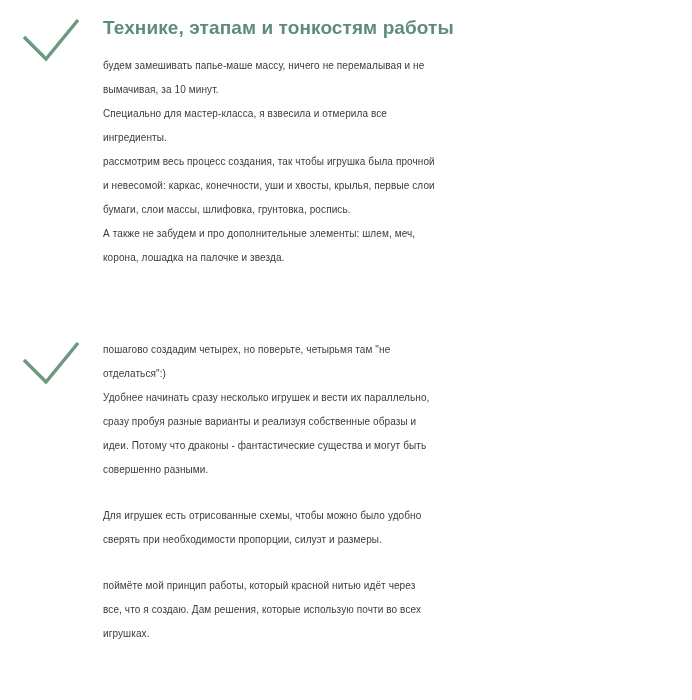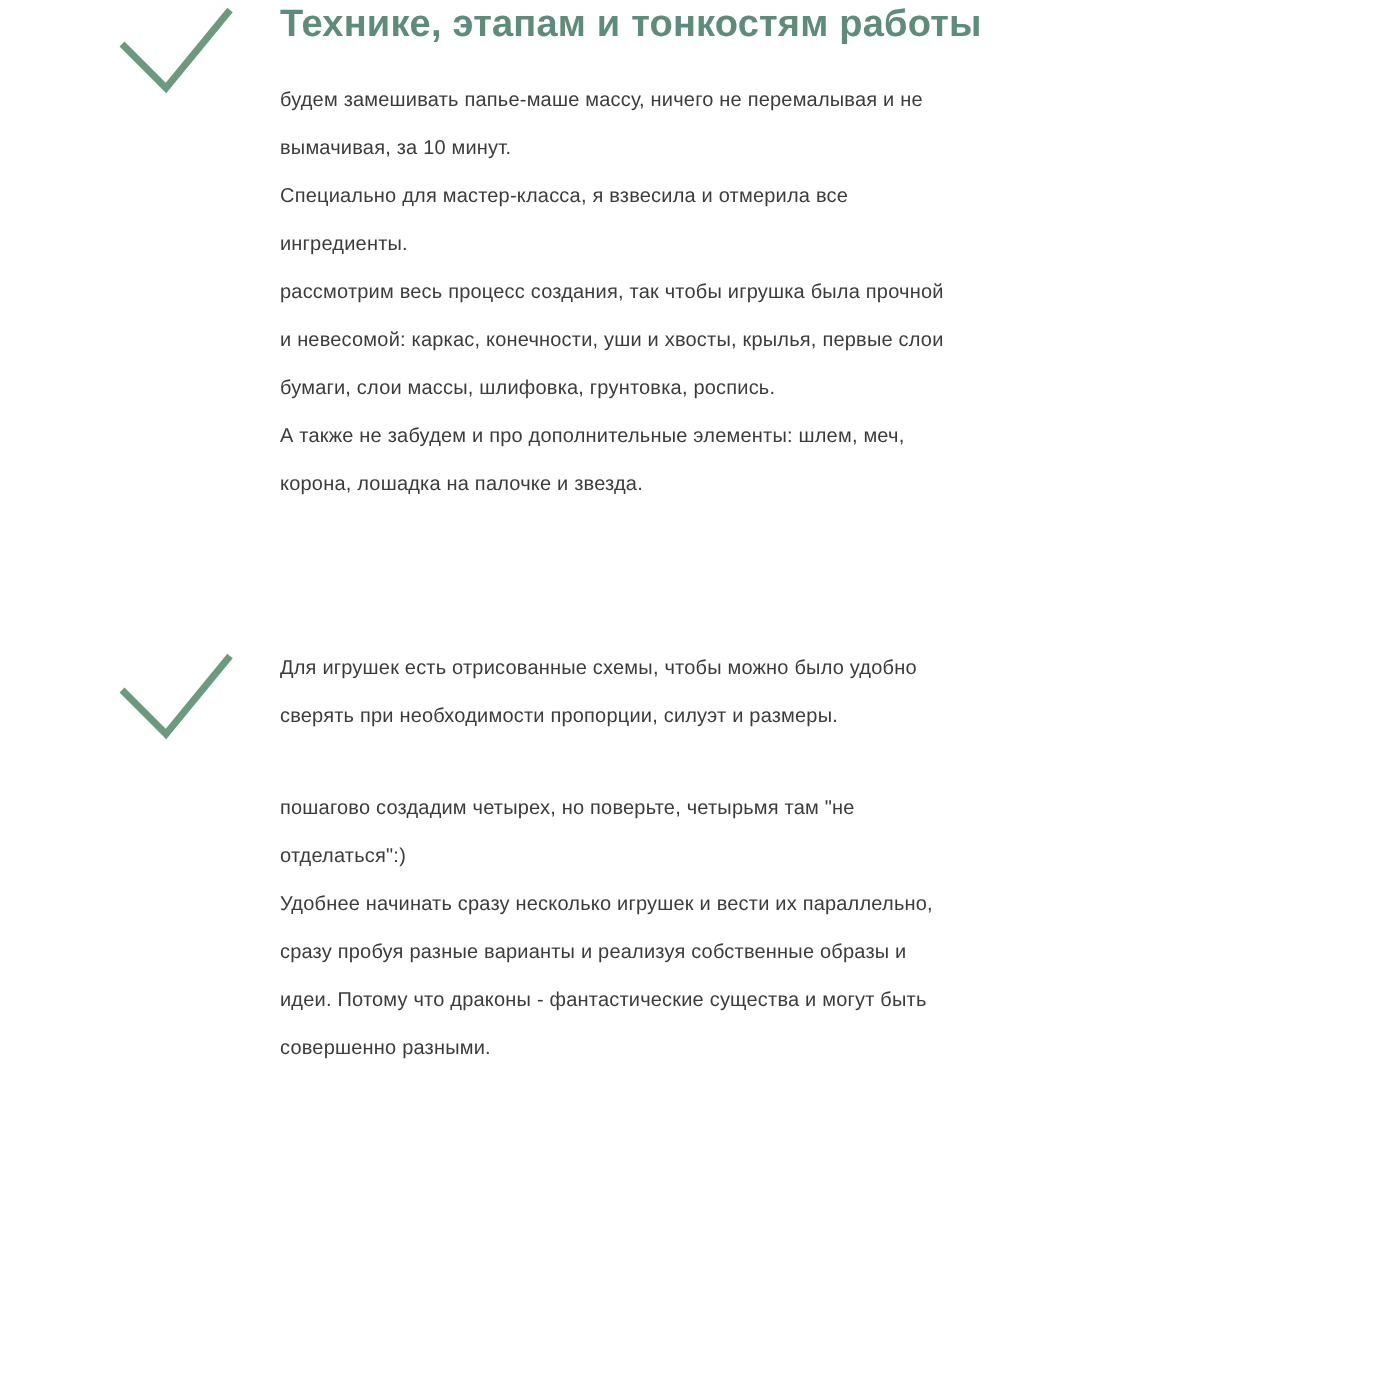--- a/index.html
+++ b/index.html
@@ -9,21 +9,21 @@
   }
   body {
     width: 692px;
     height: 700px;
     font-family: "Liberation Sans", "DejaVu Sans", sans-serif;
     overflow: hidden;
   }
   .page {
     box-sizing: border-box;
     width: 567px;
-    margin-left: 37px;
+    padding-top: 15px;
   }
   .section {
     display: flex;
     align-items: flex-start;
   }
   .section--second {
     margin-top: 68px;
   }
   .icon-col {
     box-sizing: border-box;
@@ -86,25 +86,28 @@
   </section>
 
   <section class="section section--second">
     <div class="icon-col">
       <svg class="check-svg" width="58" height="50" viewBox="0 0 58 50" aria-hidden="true">
         <polyline points="2,22 24,44 56,5" fill="none" stroke="#6b9a7e" stroke-width="3.5" stroke-linecap="butt" stroke-linejoin="miter"></polyline>
       </svg>
     </div>
     <div class="content">
       <div class="section-body">
-        <p>Для игрушек есть отрисованные схемы, чтобы можно было удобно
-сверять при необходимости пропорции, силуэт и размеры.</p>
         <p>пошагово создадим четырех, но поверьте, четырьмя там "не
 отделаться":)
 Удобнее начинать сразу несколько игрушек и вести их параллельно,
 сразу пробуя разные варианты и реализуя собственные образы и
 идеи. Потому что драконы - фантастические существа и могут быть
 совершенно разными.</p>
+        <p>Для игрушек есть отрисованные схемы, чтобы можно было удобно
+сверять при необходимости пропорции, силуэт и размеры.</p>
+        <p>поймёте мой принцип работы, который красной нитью идёт через
+все, что я создаю. Дам решения, которые использую почти во всех
+игрушках.</p>
       </div>
     </div>
   </section>
 
 </div>
 
 </body></html>

